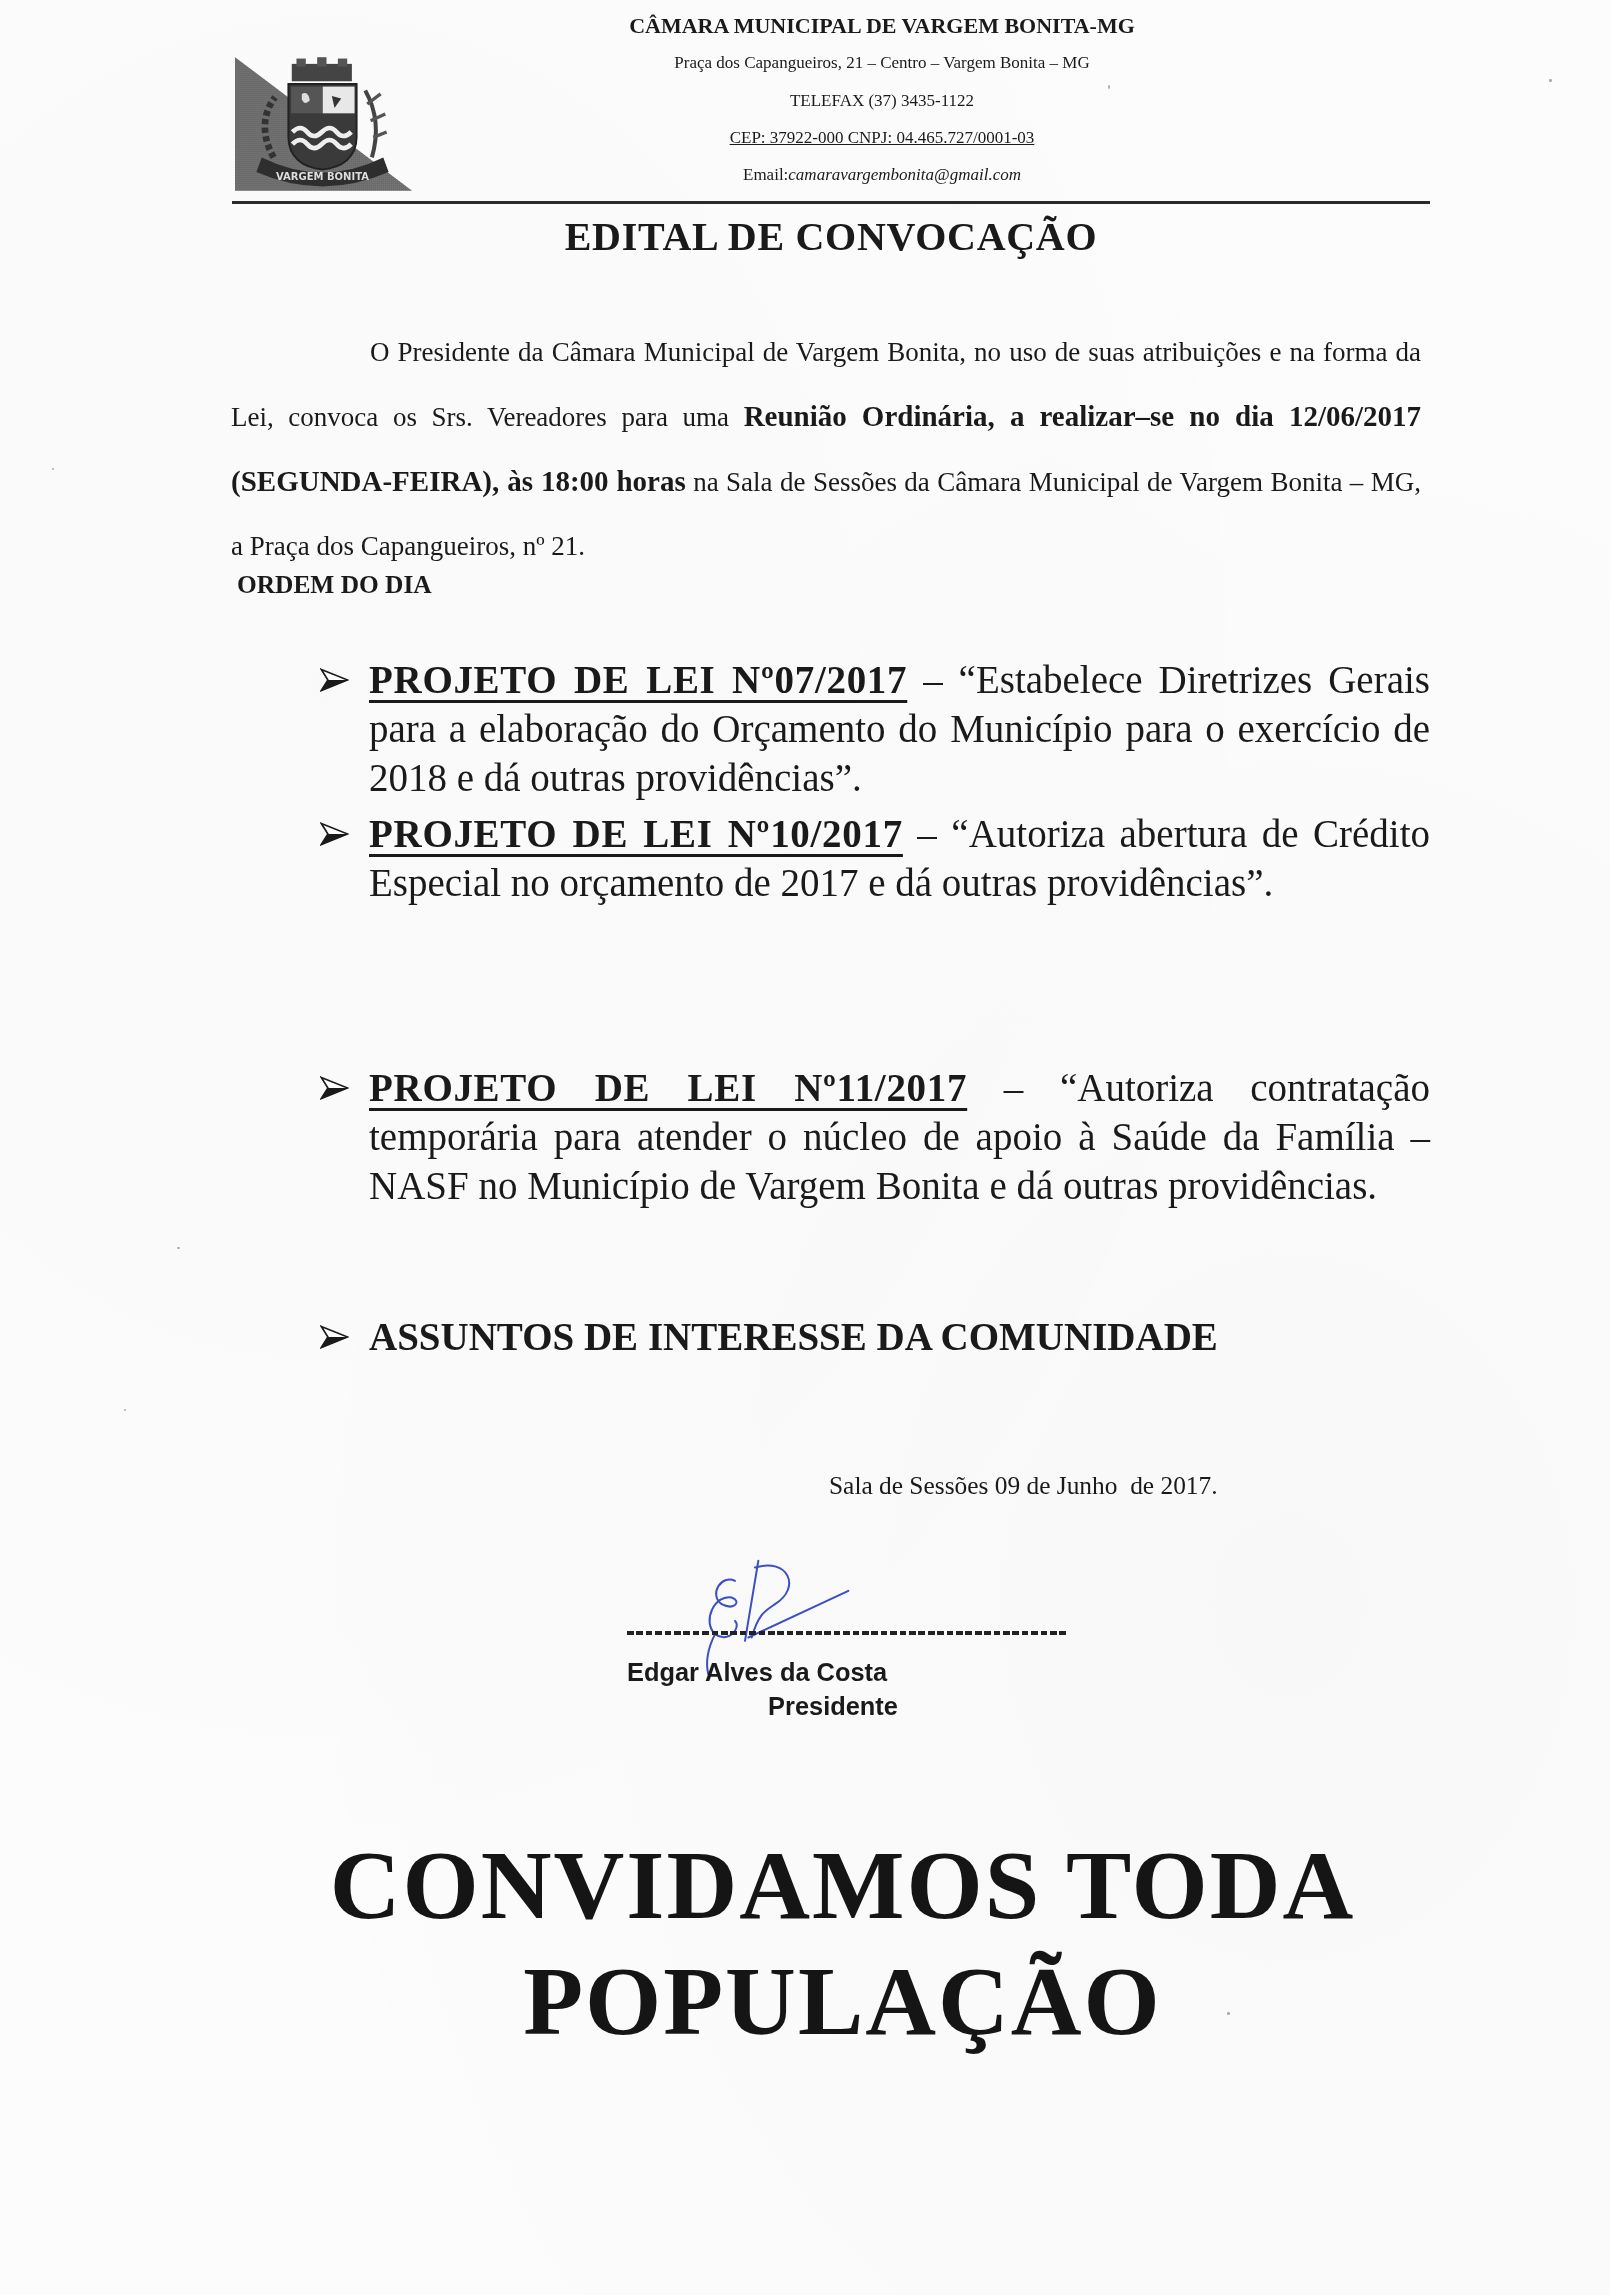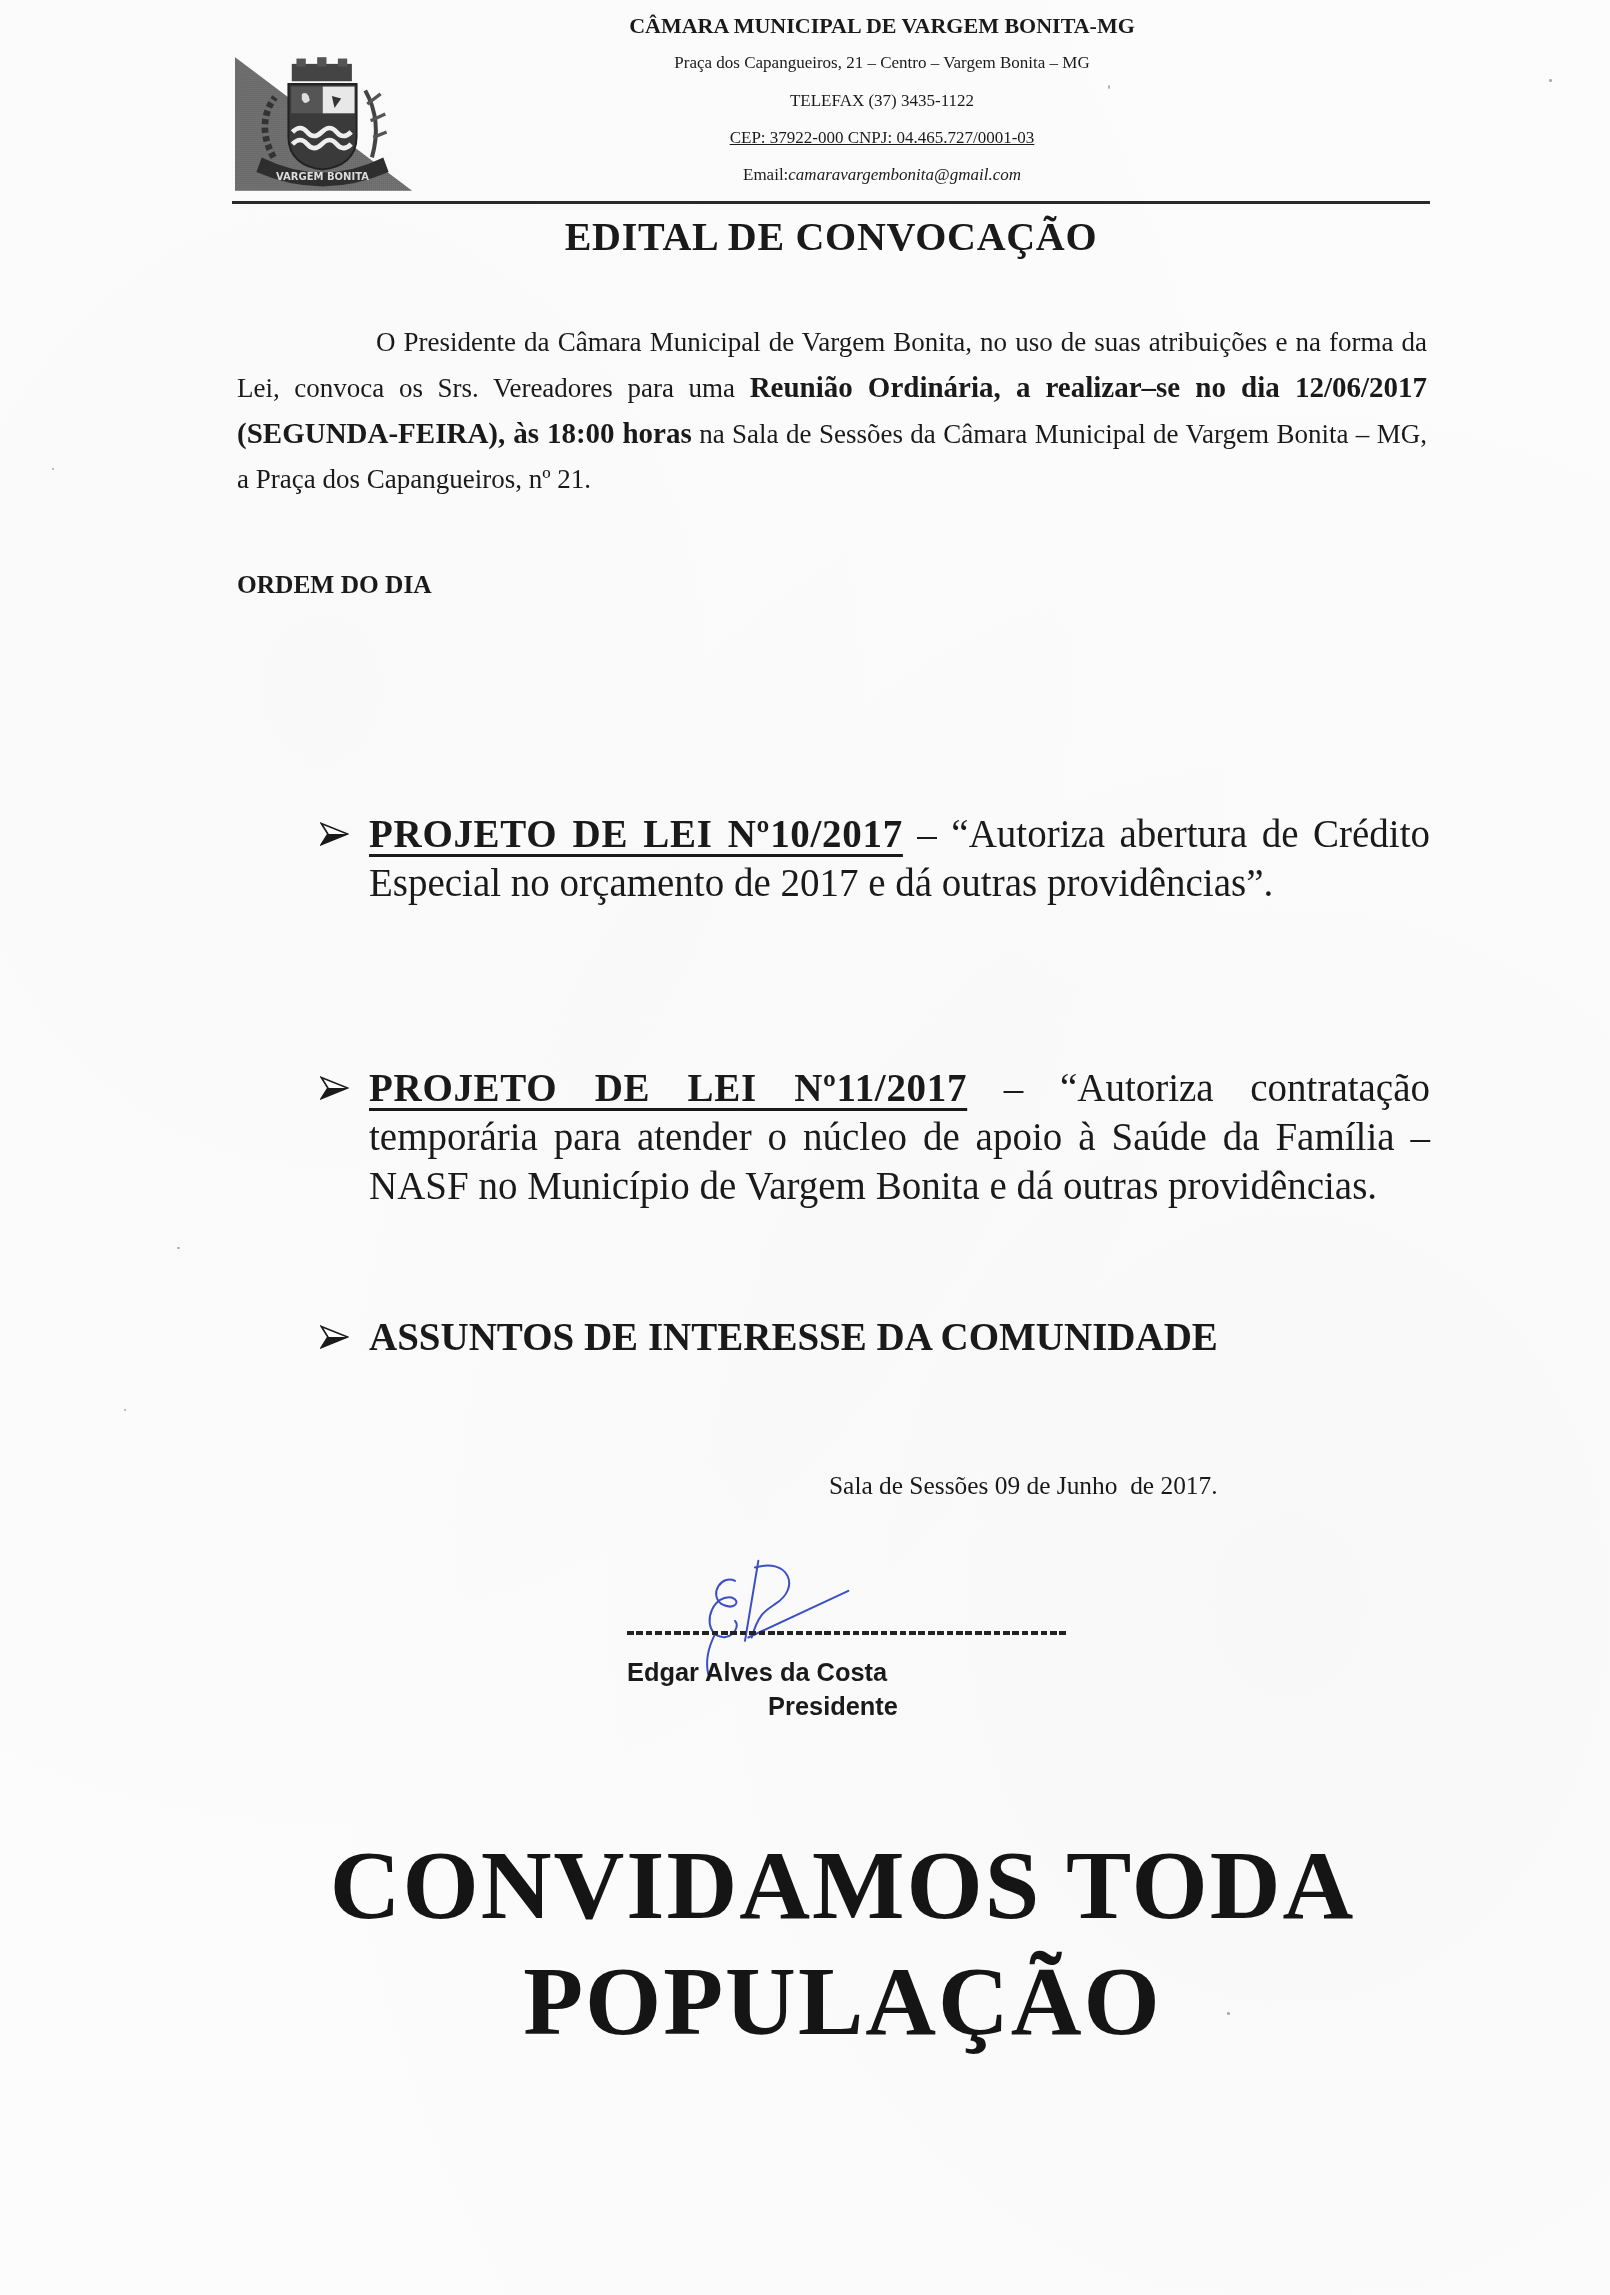--- a/index.html
+++ b/index.html
@@ -60,24 +60,24 @@
       text-align: center;
       font-weight: bold;
       font-size: 40px;
       line-height: 48px;
       letter-spacing: 0.7px;
       white-space: nowrap;
     }
 
     
     .para {
-      left: 237px; top: 320px;
+      left: 231px; top: 320px;
       width: 1190px;
       font-size: 27px;
-      line-height: 45px;
+      line-height: 64px;
       text-align: justify;
       text-indent: 139px;
     }
     .para b { font-weight: bold; font-size: 29px; }
 
     .section-label {
       left: 237px; top: 568px;
       font-weight: bold;
       font-size: 25.4px;
       line-height: 32px;
@@ -221,20 +221,27 @@
     <span>Email:</span><span class="email-val">camaravargembonita@gmail.com</span>
   </div>
   <div class="abs rule"></div>
 
   <div class="abs doc-title">EDITAL DE CONVOCAÇÃO</div>
 
   <p class="abs para" style="margin:0;"><span>O Presidente da Câmara Municipal de Vargem Bonita, no uso de suas atribuições e na forma da Lei, convoca os Srs. Vereadores para uma </span><b>Reunião Ordinária, a realizar–se no dia 12/06/2017 (SEGUNDA-FEIRA), às 18:00 horas</b><span> na Sala de Sessões da Câmara Municipal de Vargem Bonita – MG, a Praça dos Capangueiros, nº 21.</span></p>
 
   <div class="abs section-label">ORDEM DO DIA</div>
 
+  <div class="agenda-item item-1">
+    <svg class="agenda-bullet" viewBox="0 0 44 36">
+      <path d="M2,2 L42,18 L2,34 L12,18 Z" fill="#fff" stroke="#1a1a1a" stroke-width="2.5"></path>
+      <path d="M12,18 L42,18 L2,34 Z" fill="#1a1a1a"></path>
+    </svg>
+    <div class="agenda-text"><span class="law">PROJETO DE LEI Nº07/2017</span><span> – </span><span>“Estabelece Diretrizes Gerais para a elaboração do Orçamento do Município para o exercício de 2018 e dá outras providências”.</span></div>
+  </div>
 
   <div class="agenda-item item-2">
     <svg class="agenda-bullet" viewBox="0 0 44 36">
       <path d="M2,2 L42,18 L2,34 L12,18 Z" fill="#fff" stroke="#1a1a1a" stroke-width="2.5"></path>
       <path d="M12,18 L42,18 L2,34 Z" fill="#1a1a1a"></path>
     </svg>
     <div class="agenda-text"><span class="law">PROJETO DE LEI Nº10/2017</span><span> – </span><span>“Autoriza abertura de Crédito Especial no orçamento de 2017 e dá outras providências”.</span></div>
   </div>
 
   <div class="agenda-item item-3">

